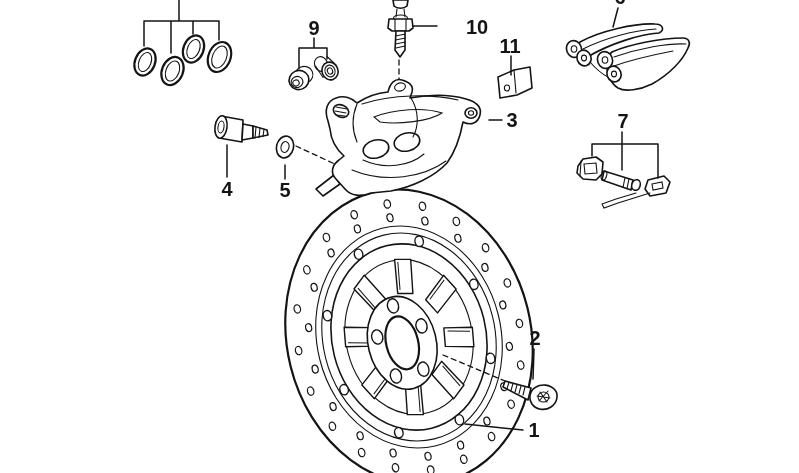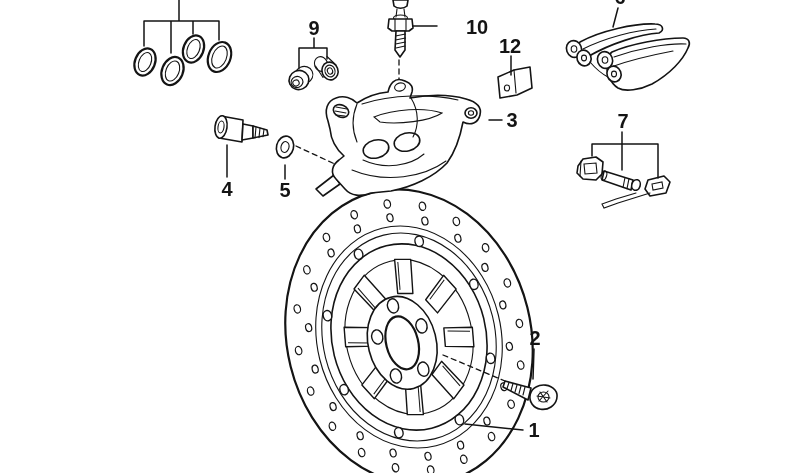--- a/index.html
+++ b/index.html
@@ -250,14 +250,14 @@
 
   <div class="callout" style="left:534px;top:430px">1</div>
   <div class="callout" style="left:535px;top:338px">2</div>
   <div class="callout" style="left:512px;top:120px">3</div>
   <div class="callout" style="left:227px;top:189px">4</div>
   <div class="callout" style="left:285px;top:190px">5</div>
   <div class="callout" style="left:620px;top:-3px">6</div>
   <div class="callout" style="left:623px;top:121px">7</div>
   <div class="callout" style="left:314px;top:28px">9</div>
   <div class="callout" style="left:477px;top:27px">10</div>
-  <div class="callout" style="left:510px;top:46px">12</div>
+  <div class="callout" style="left:510px;top:46px">11</div>
 </div>
 
 </body></html>

